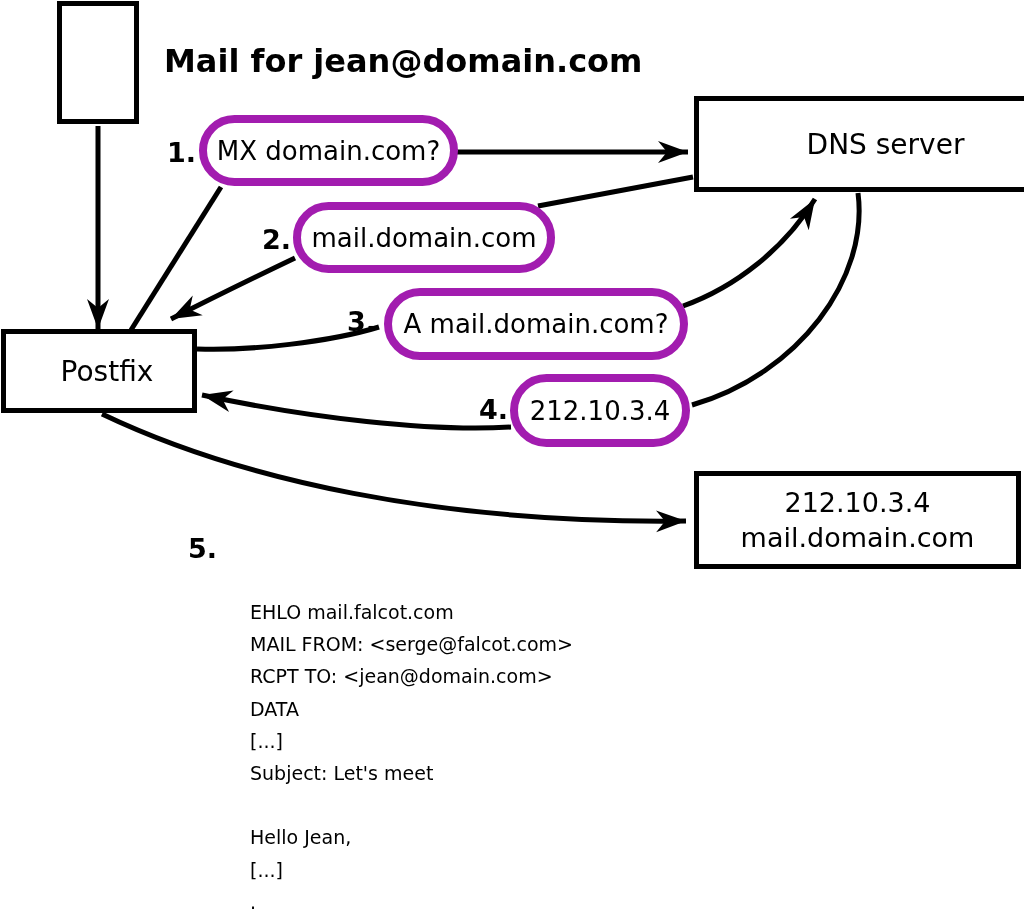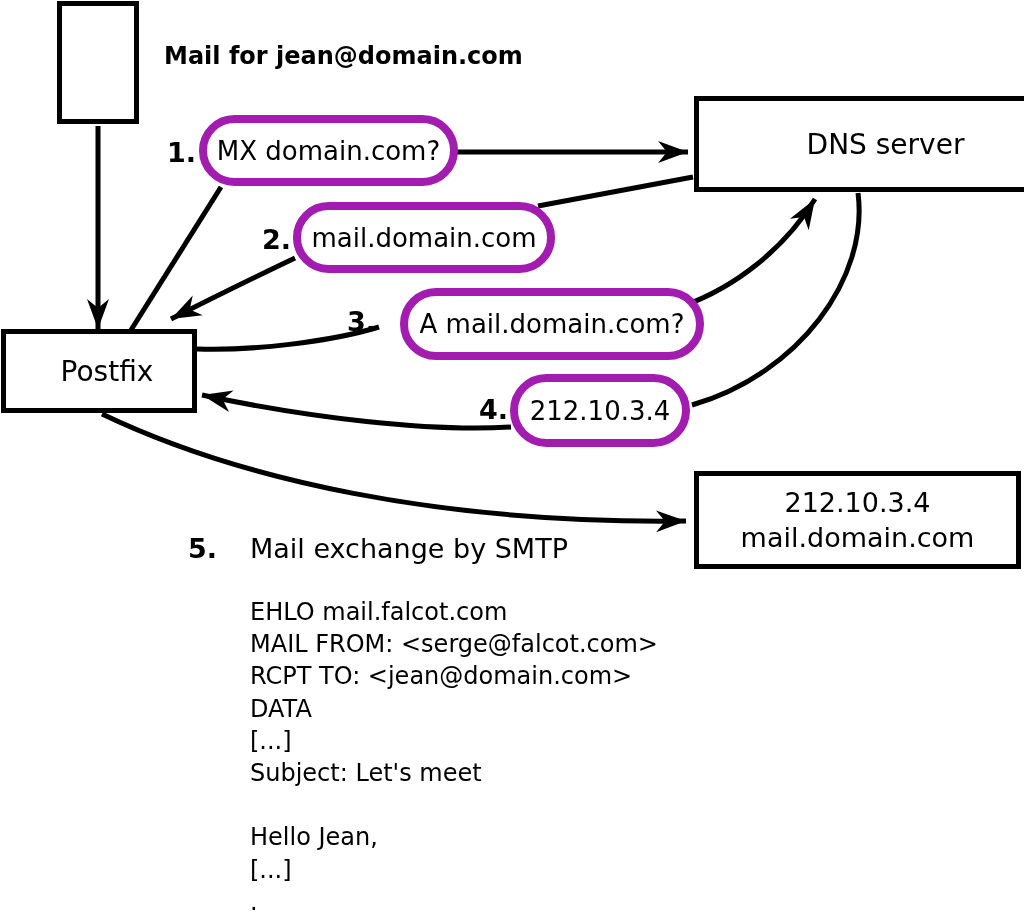--- a/index.html
+++ b/index.html
@@ -15,27 +15,27 @@
     position:absolute;box-sizing:border-box;border:8px solid #a21caf;background:#fff;
     border-radius:40px;display:flex;align-items:center;justify-content:center;
     font-size:26px;white-space:nowrap;z-index:3;
   }
   .stepnum{
     position:absolute;font-size:27px;font-weight:bold;z-index:4;text-align:right;
   }
   .nodelabel{font-size:28px;}
   #svglayer{position:absolute;left:0;top:0;z-index:2;}
   #title{
-    position:absolute;left:164px;top:42px;font-size:24px;font-weight:bold;white-space:nowrap;
+    position:absolute;left:164px;top:42px;font-size:32px;font-weight:bold;white-space:nowrap;
   }
   #step5{
     position:absolute;left:250px;top:533px;font-size:27px;white-space:nowrap;z-index:4;
   }
   #smtp{
-    position:absolute;left:250px;top:596px;font-size:24px;line-height:32.2px;
+    position:absolute;left:250px;top:596px;font-size:19px;line-height:32.2px;
     white-space:pre;z-index:4;
   }
   #target-box{flex-direction:column;font-size:27px;line-height:35px;}
 </style>
 </head>
 <body>
 
 <div id="stage">
 
   <svg id="svglayer" width="1024" height="919" viewBox="0 0 1024 919">
@@ -75,27 +75,26 @@
     <span>mail.domain.com</span>
   </div>
 
   <div class="stepnum" style="left:150px;top:137px;width:46px;">1.</div>
   <div class="pill" style="left:199px;top:115px;width:259px;height:71px;">MX domain.com?</div>
 
   <div class="stepnum" style="left:245px;top:224px;width:46px;">2.</div>
   <div class="pill" style="left:293px;top:202px;width:262px;height:71px;">mail.domain.com</div>
 
   <div class="stepnum" style="left:330px;top:306px;width:46px;">3.</div>
-  <div class="pill" style="left:400px;top:288px;width:304px;height:72px;">A mail.domain.com?</div>
+  <div class="pill" style="left:384px;top:288px;width:304px;height:72px;">A mail.domain.com?</div>
 
   <div class="stepnum" style="left:462px;top:394px;width:46px;">4.</div>
   <div class="pill" style="left:510px;top:374px;width:180px;height:73px;">212.10.3.4</div>
 
   <div class="stepnum" style="left:188px;top:533px;width:46px;text-align:left;">5.</div>
-  <div id="step5">Mail exchange by SMTP</div>
 
   <div id="smtp">EHLO mail.falcot.com
 MAIL FROM: &lt;serge@falcot.com&gt;
 RCPT TO: &lt;jean@domain.com&gt;
 DATA
 [...]
 Subject: Let's meet
 
 Hello Jean,
 [...]

